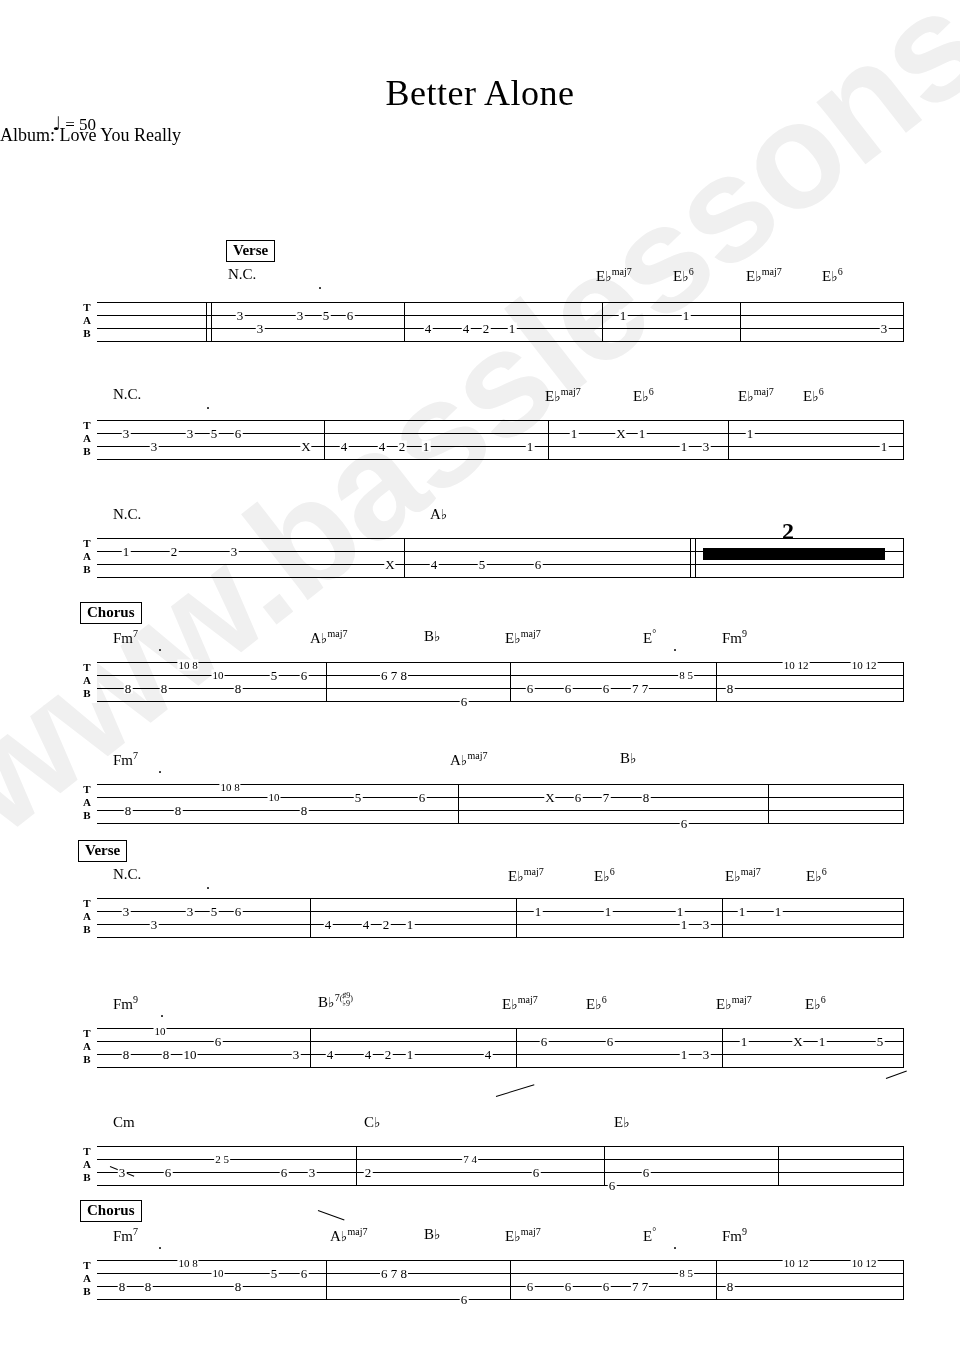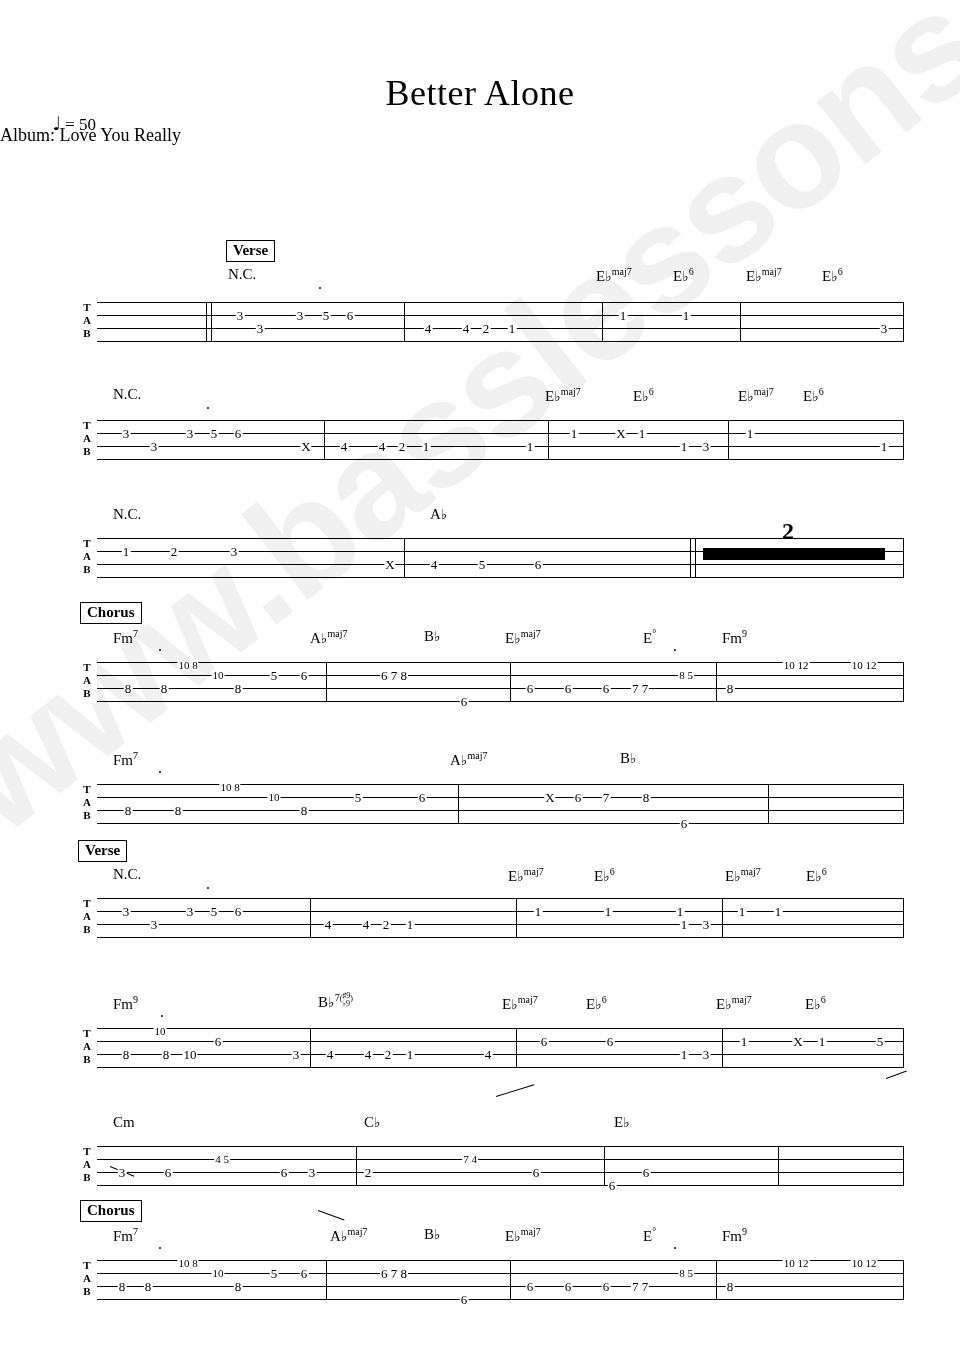--- a/index.html
+++ b/index.html
@@ -472,21 +472,21 @@
             <div>T</div>
             <div>A</div>
             <div>B</div>
           </div>
         <div class="bar" style="left:278px;"></div>
         <div class="bar" style="left:526px;"></div>
         <div class="bar" style="left:700px;"></div>
         <div class="slide" style="left:32px;top:20px;width:26px;transform:rotate(22deg);"></div>
         <div class="num" style="left:44px;top:26px;">3</div>
         <div class="num" style="left:90px;top:26px;">6</div>
-        <div class="num sm" style="left:144px;top:13px;">4 5</div>
+        <div class="num sm" style="left:144px;top:13px;">2 5</div>
         <div class="num" style="left:206px;top:26px;">6</div>
         <div class="num" style="left:234px;top:26px;">3</div>
         <div class="slide" style="left:240px;top:64px;width:28px;transform:rotate(20deg);"></div>
         <div class="num" style="left:290px;top:26px;">2</div>
         <div class="num sm" style="left:392px;top:13px;">7 4</div>
         <div class="num" style="left:458px;top:26px;">6</div>
         <div class="num" style="left:568px;top:26px;">6</div>
         <div class="num" style="left:534px;top:39px;">6</div>
       </div>
     </div>

